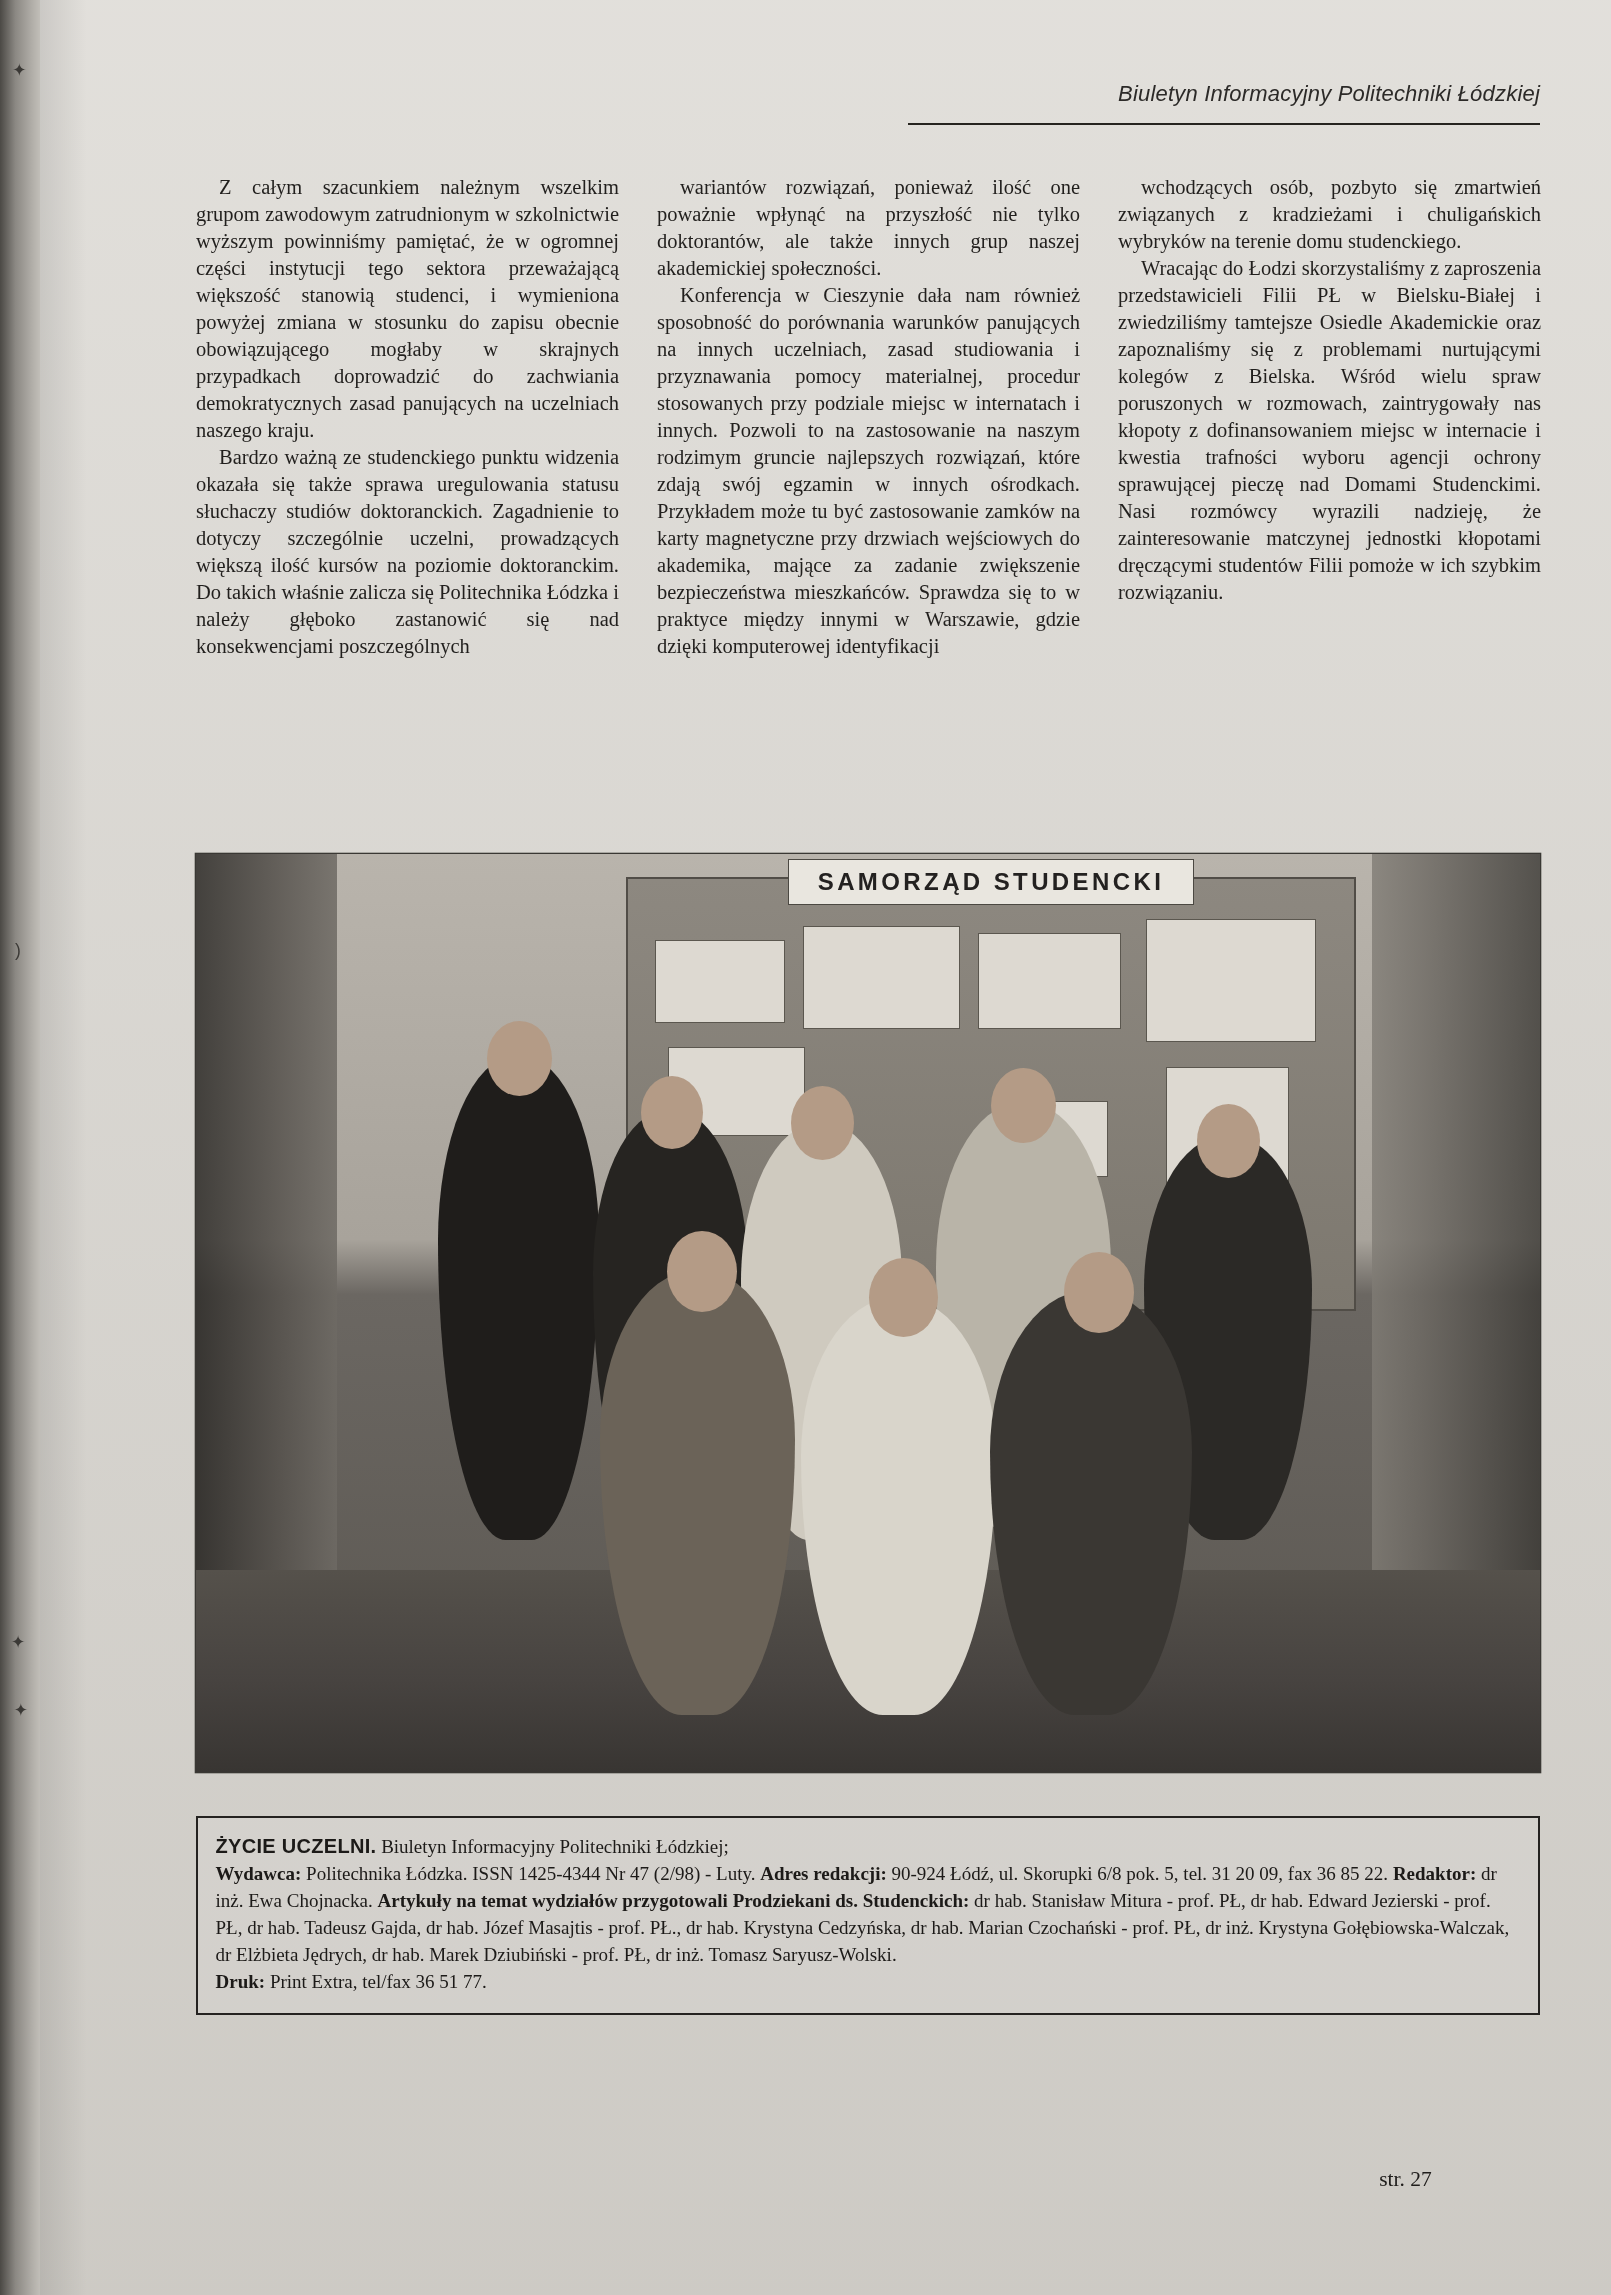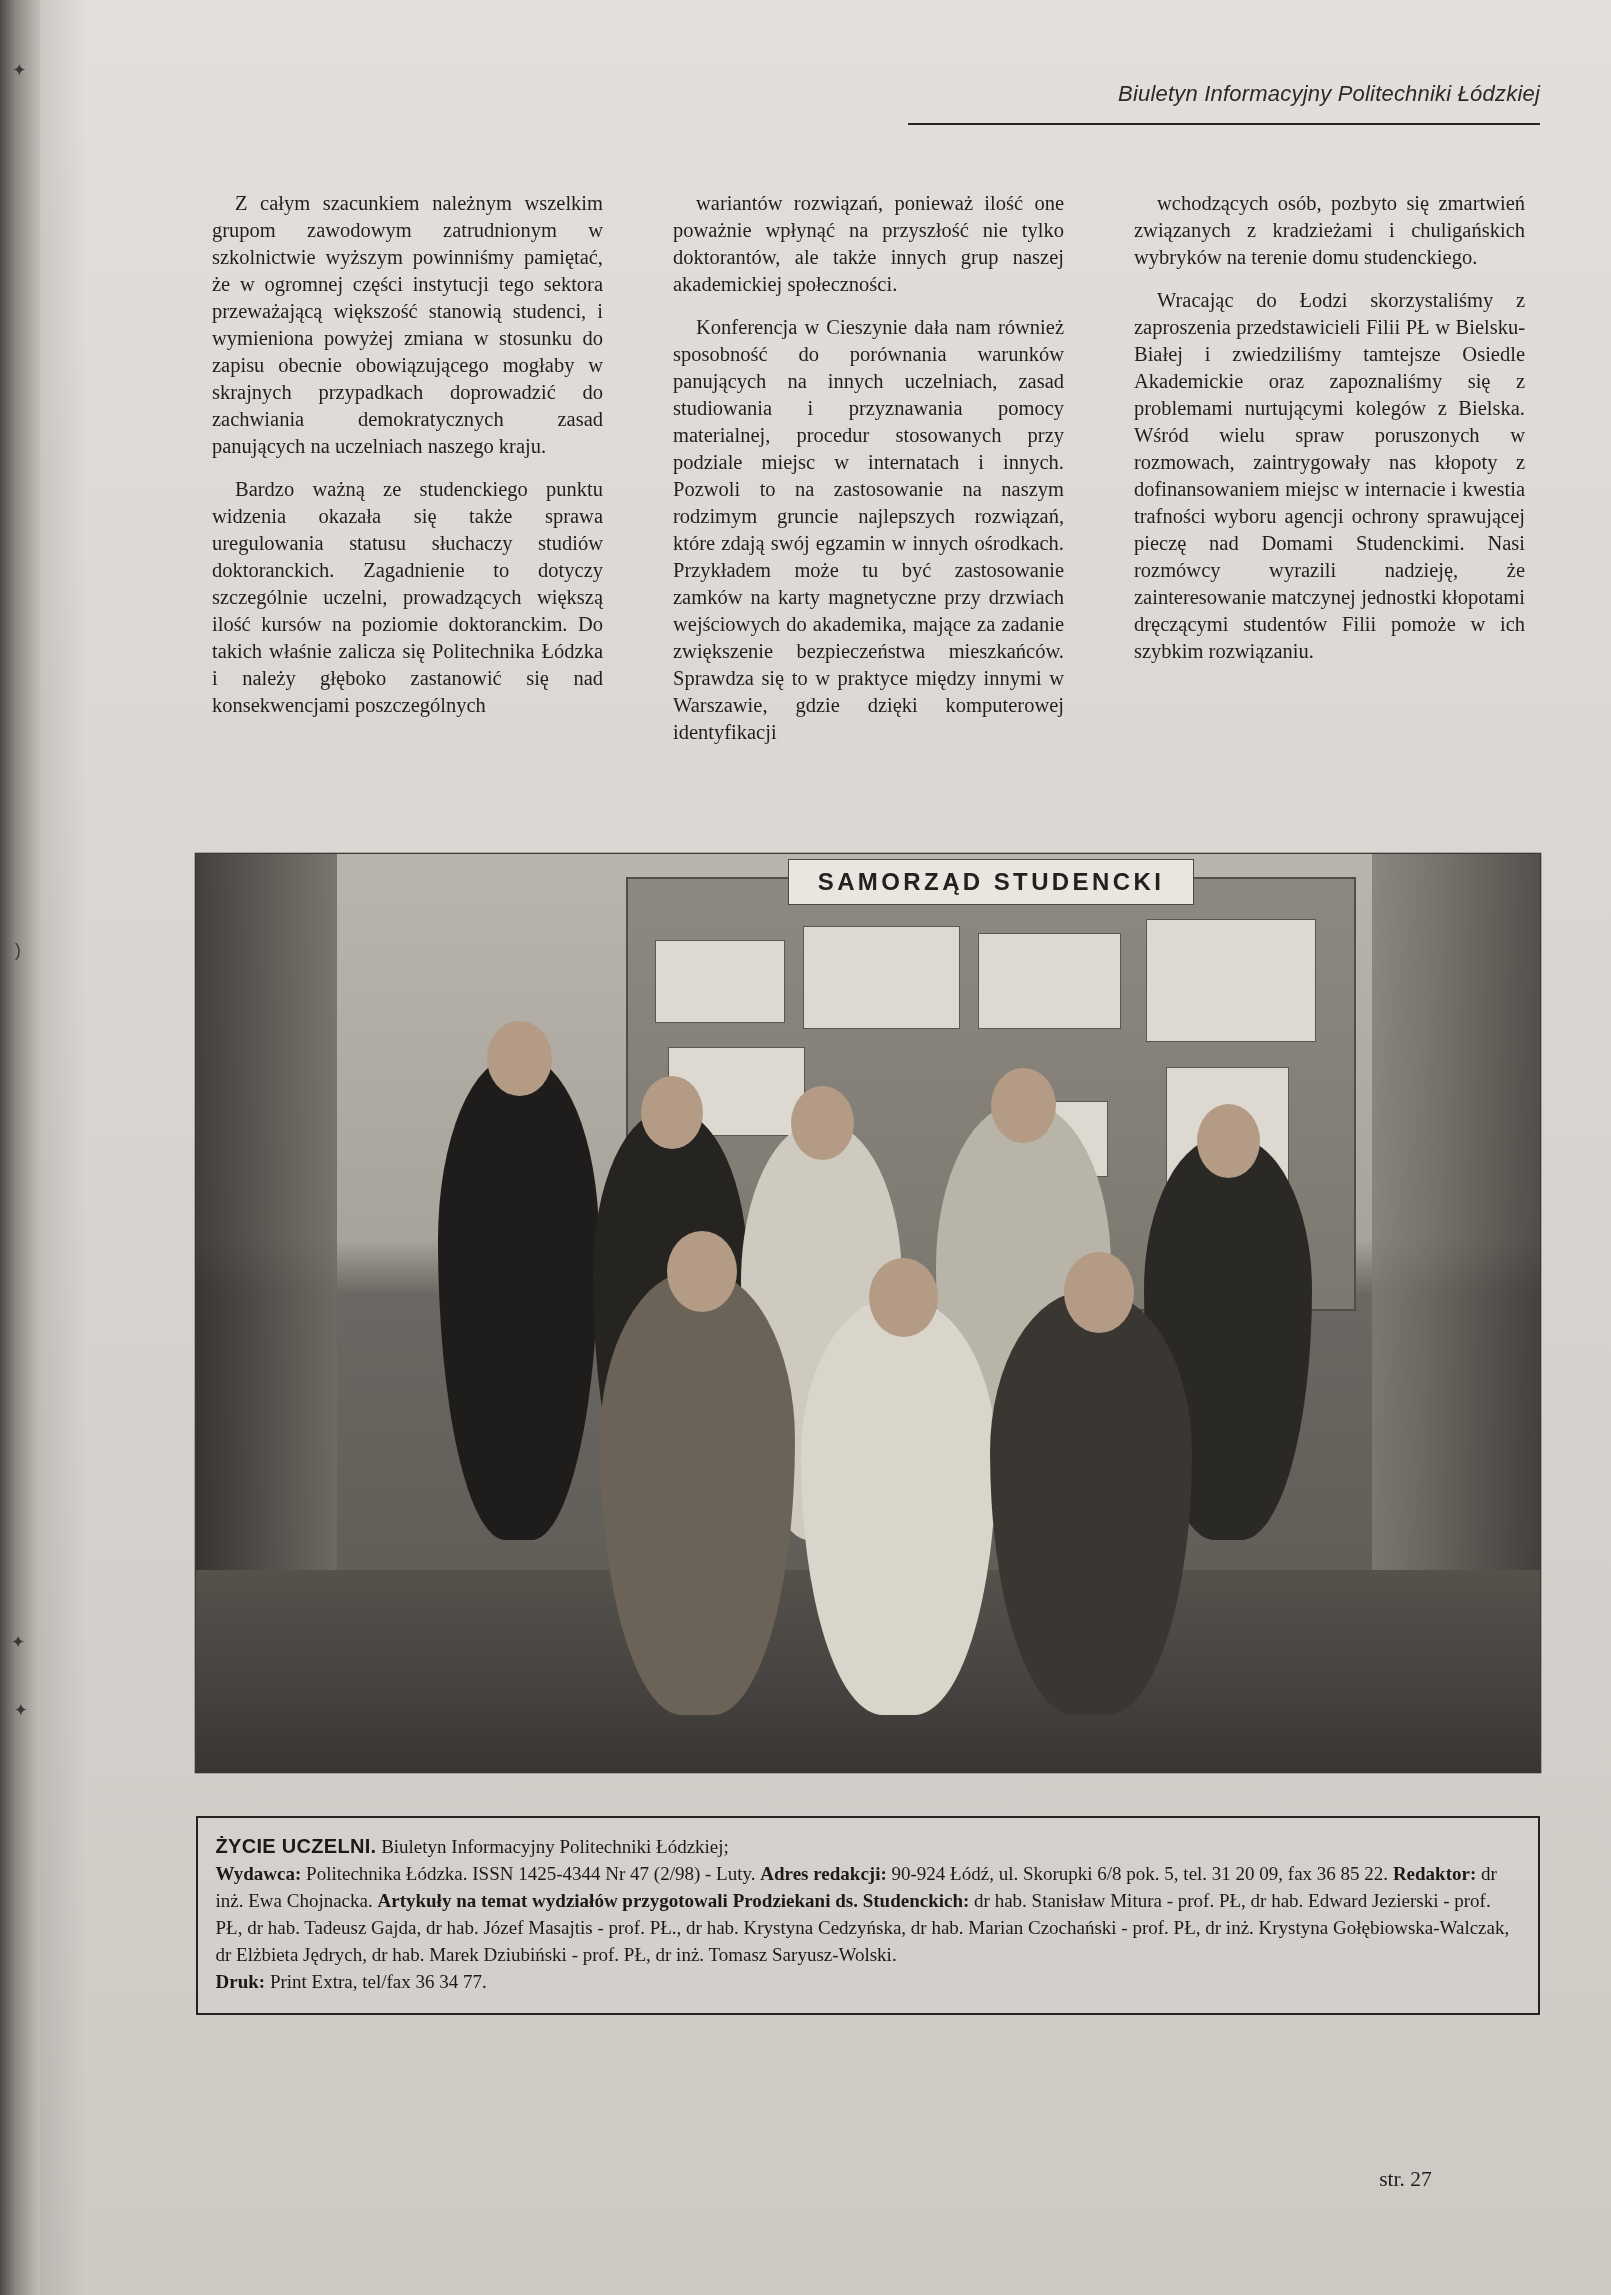--- a/index.html
+++ b/index.html
@@ -77,21 +77,21 @@
     width: 424px;
     font-family: "Liberation Serif", serif;
     font-size: 20.5px;
     line-height: 27px;
     color: #211f1d;
     text-align: justify;
     text-justify: inter-word;
     hyphens: manual;
   }
   .col p {
-    margin: 16px;
+    margin: 0;
     text-indent: 23px;
   }
   .col p.first {
     text-indent: 23px;
   }
   .section-head {
     font-family: "Liberation Sans", sans-serif;
     font-size: 35px;
     line-height: 40px;
     margin: 17.5px 0 10.8px 0;
@@ -285,21 +285,21 @@
     </div>
 
     <div class="colophon">
       <p>
         <span class="zycie">ŻYCIE UCZELNI.</span><span> Biuletyn Informacyjny Politechniki Łódzkiej;</span>
       </p>
       <p>
         <span class="b">Wydawca:</span><span> Politechnika Łódzka. ISSN 1425-4344 Nr 47 (2/98) - Luty. </span><span class="b">Adres redakcji:</span><span> 90-924 Łódź, ul. Skorupki 6/8 pok. 5, tel. 31 20 09, fax 36 85 22. </span><span class="b">Redaktor:</span><span> dr inż. Ewa Chojnacka. </span><span class="b">Artykuły na temat wydziałów przygotowali Prodziekani ds. Studenckich:</span><span> dr hab. Stanisław Mitura - prof. PŁ, dr hab. Edward Jezierski - prof. PŁ, dr hab. Tadeusz Gajda, dr hab. Józef Masajtis - prof. PŁ., dr hab. Krystyna Cedzyńska, dr hab. Marian Czochański - prof. PŁ, dr inż. Krystyna Gołębiowska-Walczak, dr Elżbieta Jędrych, dr hab. Marek Dziubiński - prof. PŁ, dr inż. Tomasz Saryusz-Wolski.</span>
       </p>
       <p>
-        <span class="b">Druk:</span><span> Print Extra, tel/fax 36 34 77.</span>
+        <span class="b">Druk:</span><span> Print Extra, tel/fax 36 51 77.</span>
       </p>
     </div>
 
     <div class="pagenum">str. 27</div>
 
   </div>
 </div>
 
 
 </body></html>

